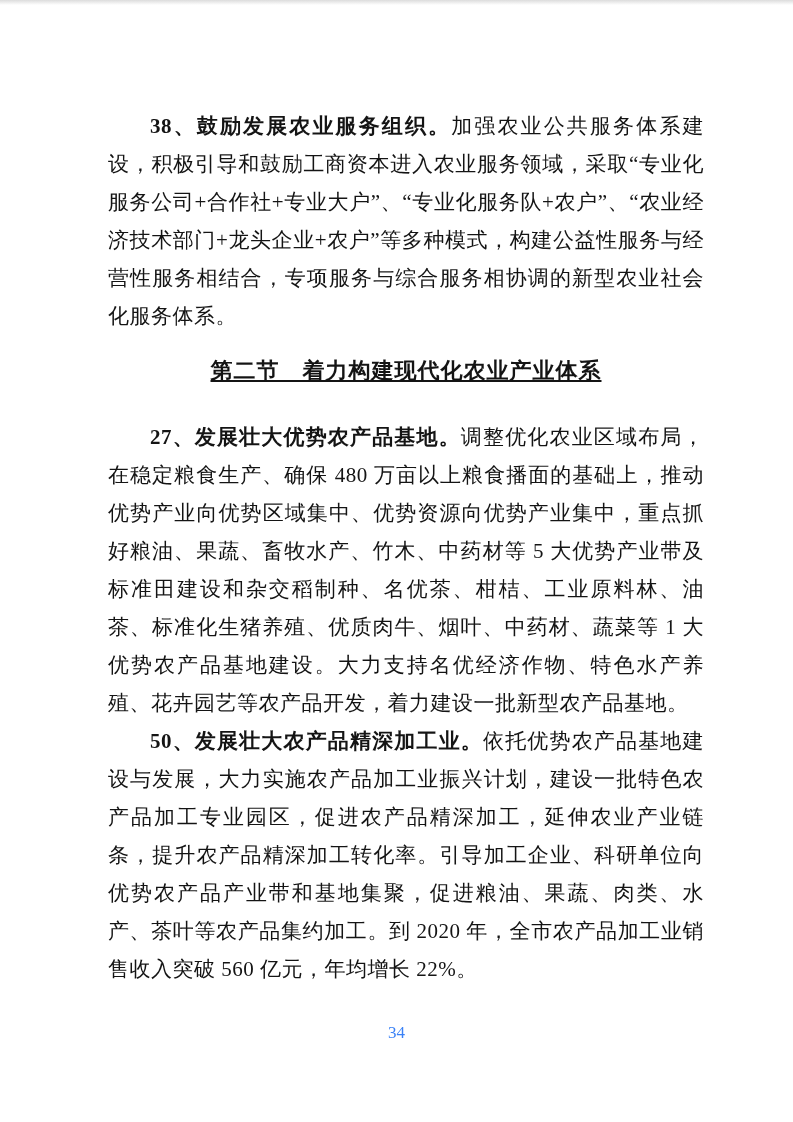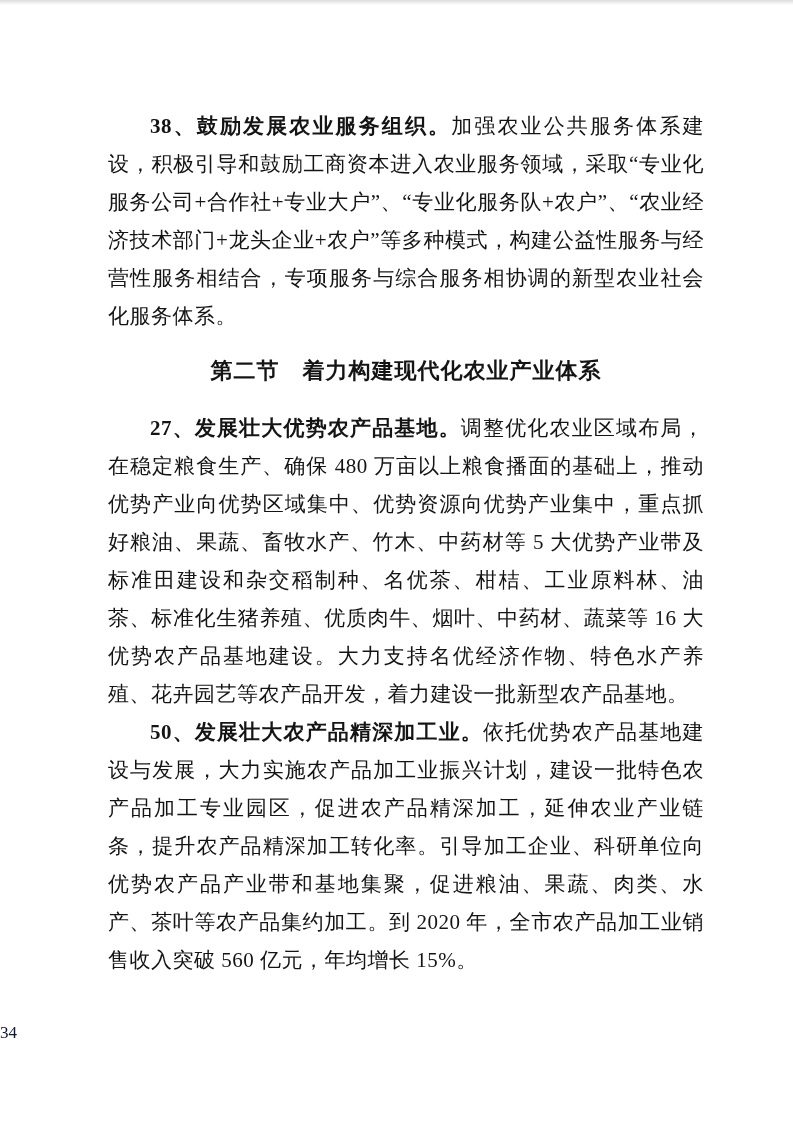--- a/index.html
+++ b/index.html
@@ -38,50 +38,51 @@
     line-height: 38px;
     text-align: justify;
     text-justify: inter-ideograph;
     text-indent: 2em;
     letter-spacing: 0.5px;
   }
   p.para .lead {
     font-weight: bold;
   }
   h2.section-heading {
-    margin: 17px 0 19px 0;
+    margin: 17px 0 28px 0;
     font-size: 22px;
     line-height: 38px;
     font-weight: bold;
     text-align: center;
     letter-spacing: 1px;
+    text-decoration: underline;
   }
   .page-number {
     position: absolute;
     top: 1022px;
     left: 0;
     width: 100%;
-    text-align: left;
+    text-align: center;
     font-size: 17px;
     line-height: 22px;
-    color: #0f172a;
+    color: #3b82f6;
   }
 </style>
 </head>
 <body>
 
 <div class="page">
   <div class="scan-edge"></div>
 
   <div class="content">
 
     <p class="para"><span class="lead">38、鼓励发展农业服务组织。</span><span>加强农业公共服务体系建设，积极引导和鼓励工商资本进入农业服务领域，采取“专业化服务公司+合作社+专业大户”、“专业化服务队+农户”、“农业经济技术部门+龙头企业+农户”等多种模式，构建公益性服务与经营性服务相结合，专项服务与综合服务相协调的新型农业社会化服务体系。</span></p>
 
     <h2 class="section-heading">第二节　着力构建现代化农业产业体系</h2>
 
-    <p class="para"><span class="lead">27、发展壮大优势农产品基地。</span><span>调整优化农业区域布局，在稳定粮食生产、确保 480 万亩以上粮食播面的基础上，推动优势产业向优势区域集中、优势资源向优势产业集中，重点抓好粮油、果蔬、畜牧水产、竹木、中药材等 5 大优势产业带及标准田建设和杂交稻制种、名优茶、柑桔、工业原料林、油茶、标准化生猪养殖、优质肉牛、烟叶、中药材、蔬菜等 16 大优势农产品基地建设。大力支持名优经济作物、特色水产养殖、花卉园艺等农产品开发，着力建设一批新型农产品基地。</span></p>
+    <p class="para"><span class="lead">27、发展壮大优势农产品基地。</span><span>调整优化农业区域布局，在稳定粮食生产、确保 480 万亩以上粮食播面的基础上，推动优势产业向优势区域集中、优势资源向优势产业集中，重点抓好粮油、果蔬、畜牧水产、竹木、中药材等 5 大优势产业带及标准田建设和杂交稻制种、名优茶、柑桔、工业原料林、油茶、标准化生猪养殖、优质肉牛、烟叶、中药材、蔬菜等 1 大优势农产品基地建设。大力支持名优经济作物、特色水产养殖、花卉园艺等农产品开发，着力建设一批新型农产品基地。</span></p>
 
-    <p class="para"><span class="lead">50、发展壮大农产品精深加工业。</span><span>依托优势农产品基地建设与发展，大力实施农产品加工业振兴计划，建设一批特色农产品加工专业园区，促进农产品精深加工，延伸农业产业链条，提升农产品精深加工转化率。引导加工企业、科研单位向优势农产品产业带和基地集聚，促进粮油、果蔬、肉类、水产、茶叶等农产品集约加工。到 2020 年，全市农产品加工业销售收入突破 560 亿元，年均增长 15%。</span></p>
+    <p class="para"><span class="lead">50、发展壮大农产品精深加工业。</span><span>依托优势农产品基地建设与发展，大力实施农产品加工业振兴计划，建设一批特色农产品加工专业园区，促进农产品精深加工，延伸农业产业链条，提升农产品精深加工转化率。引导加工企业、科研单位向优势农产品产业带和基地集聚，促进粮油、果蔬、肉类、水产、茶叶等农产品集约加工。到 2020 年，全市农产品加工业销售收入突破 560 亿元，年均增长 22%。</span></p>
 
   </div>
 
   <div class="page-number">34</div>
 </div>
 
 </body></html>

